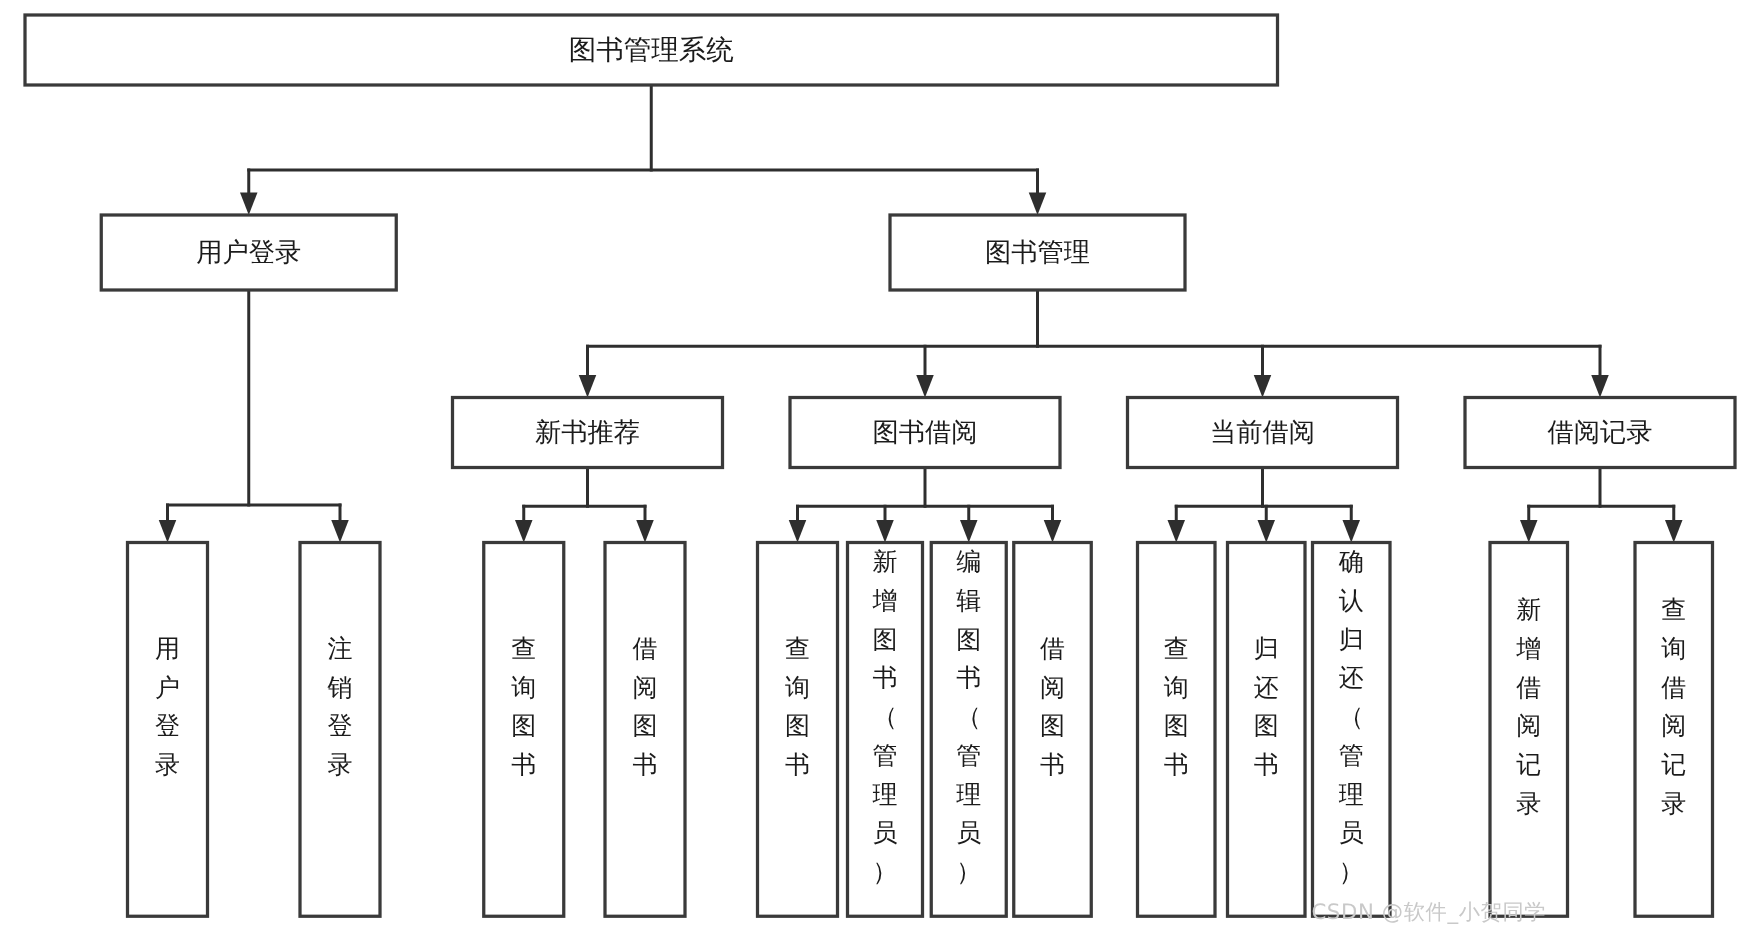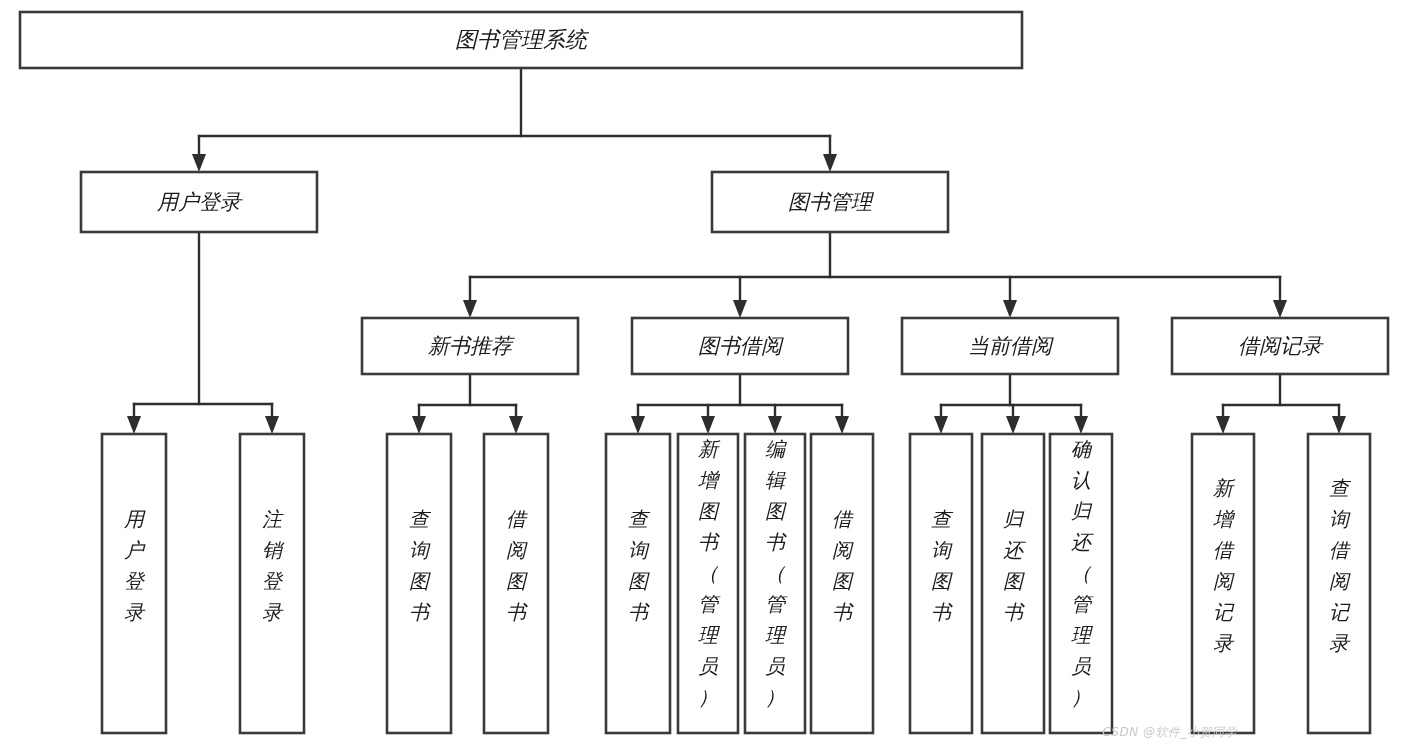--- a/index.html
+++ b/index.html
@@ -13,21 +13,20 @@
     font-family: "DejaVu Sans", "Liberation Sans", sans-serif;
     overflow: hidden;
     position: relative;
   }
   #diagram-root {
     position: absolute;
     left: 0;
     top: 0;
     width: 1249px;
     height: 747px;
-    font-style: italic;
   }
   svg.flow {
     display: block;
     width: 1405px;
     height: 747px;
   }
   .node-rect {
     fill: #ffffff;
     stroke: #3a3a3a;
     stroke-width: 2.6;
@@ -56,21 +55,21 @@
   }
   .edge-arrow {
     fill: #2e2e2e;
     stroke: none;
   }
   .watermark {
     position: absolute;
     right: 12px;
     bottom: 6px;
     font-family: "DejaVu Sans", "Liberation Sans", sans-serif;
-    font-size: 12px;
+    font-size: 17px;
     color: #c9c9c9;
     white-space: nowrap;
     letter-spacing: 0.5px;
     pointer-events: none;
   }
 </style>
 </head>
 <body>
 
 <div id="diagram-root">

